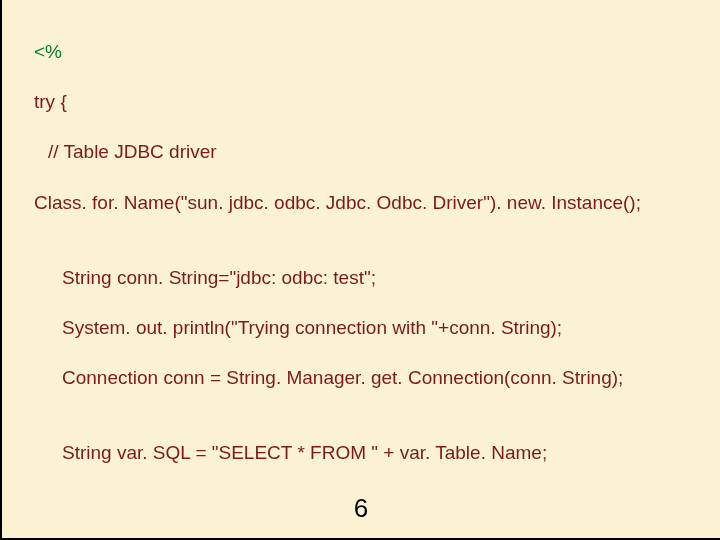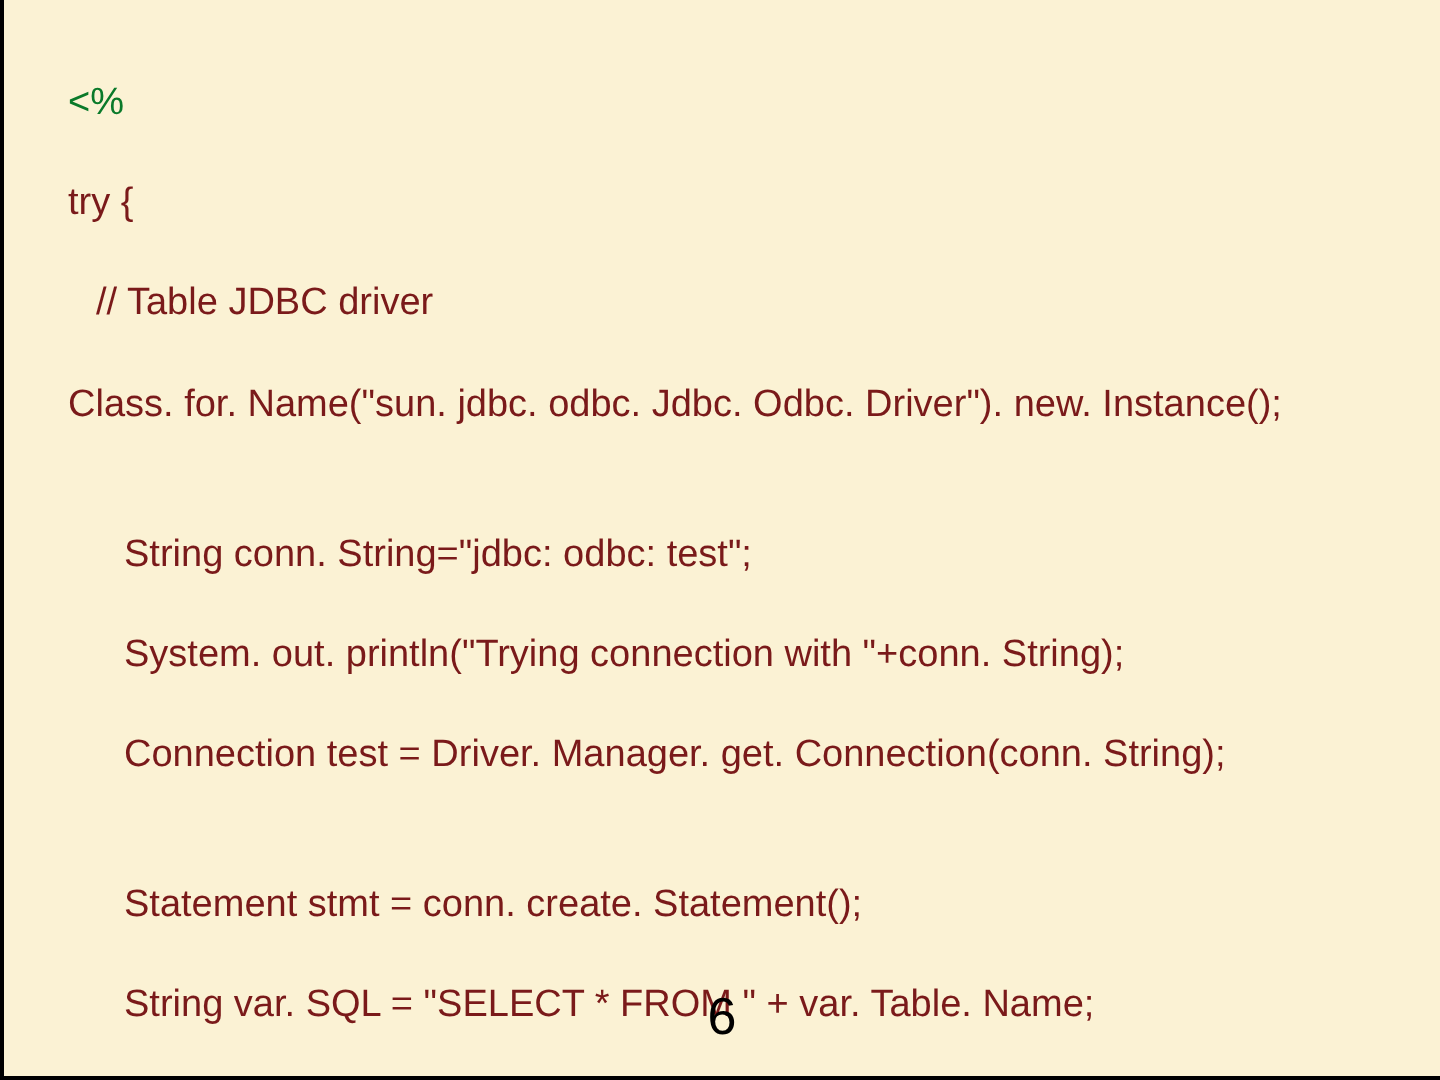--- a/index.html
+++ b/index.html
@@ -46,23 +46,22 @@
 
 <div class="slide">
   <div class="code">
 <span class="indent1 green">&lt;%</span>
 <span class="indent1">try {</span>
 <span class="indent2">// Table JDBC driver</span>
 <span class="indent1">Class. for. Name("sun. jdbc. odbc. Jdbc. Odbc. Driver"). new. Instance();</span>
 <span> </span>
 <span class="indent3">String conn. String="jdbc: odbc: test";</span>
 <span class="indent3">System. out. println("Trying connection with "+conn. String);</span>
-<span class="indent3">Connection test = Driver. Manager. get. Connection(conn. String);</span>
+<span class="indent3">Connection conn = String. Manager. get. Connection(conn. String);</span>
 <span> </span>
-<span class="indent3">Statement stmt = conn. create. Statement();</span>
 <span class="indent3">String var. SQL = "SELECT * FROM " + var. Table. Name;</span>
 
 
 
 
 
 
 
   </div>
   <div class="pagenum">6</div>

